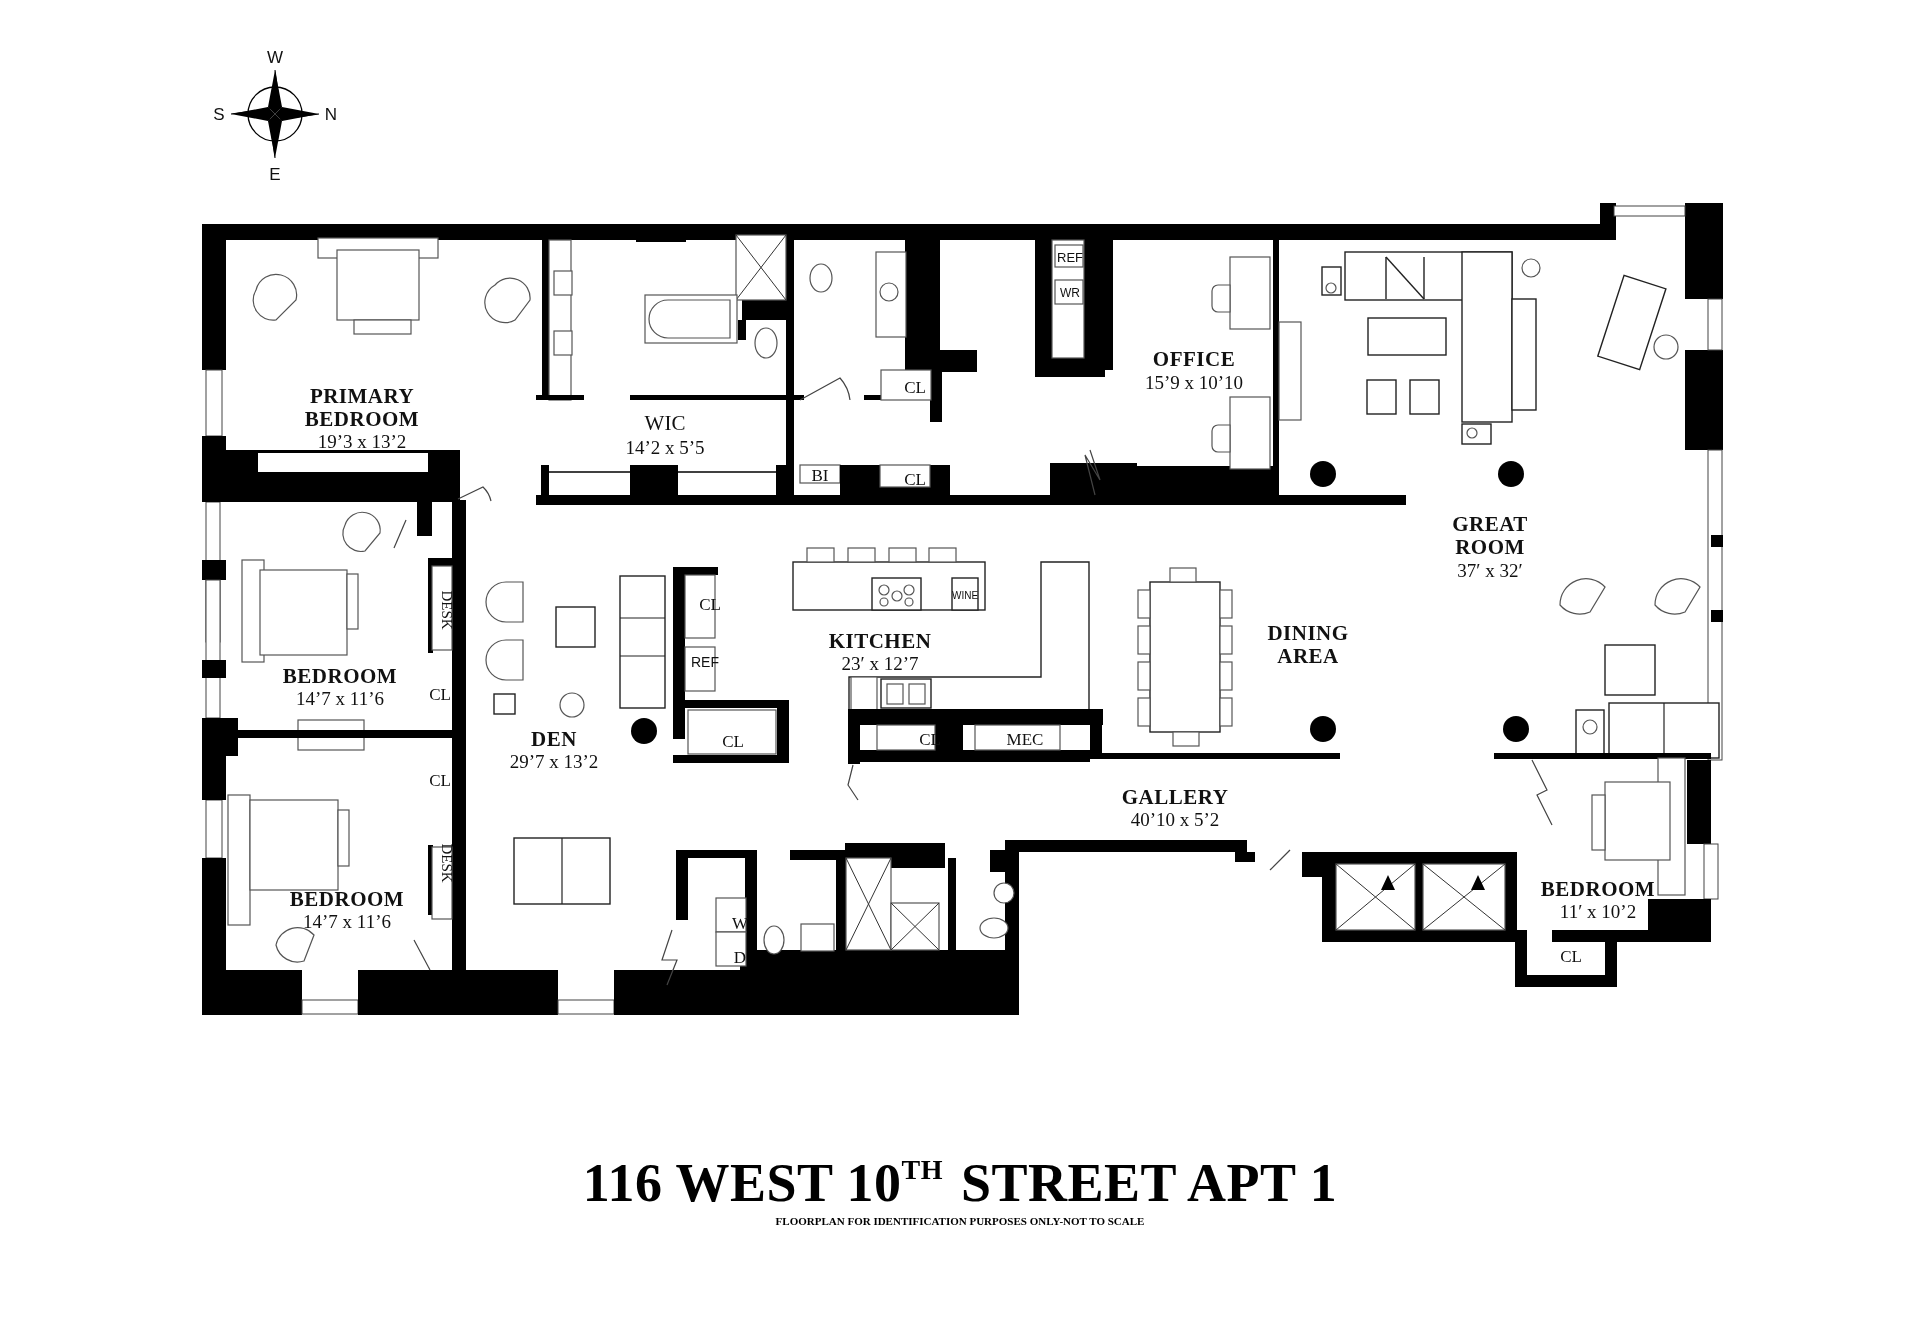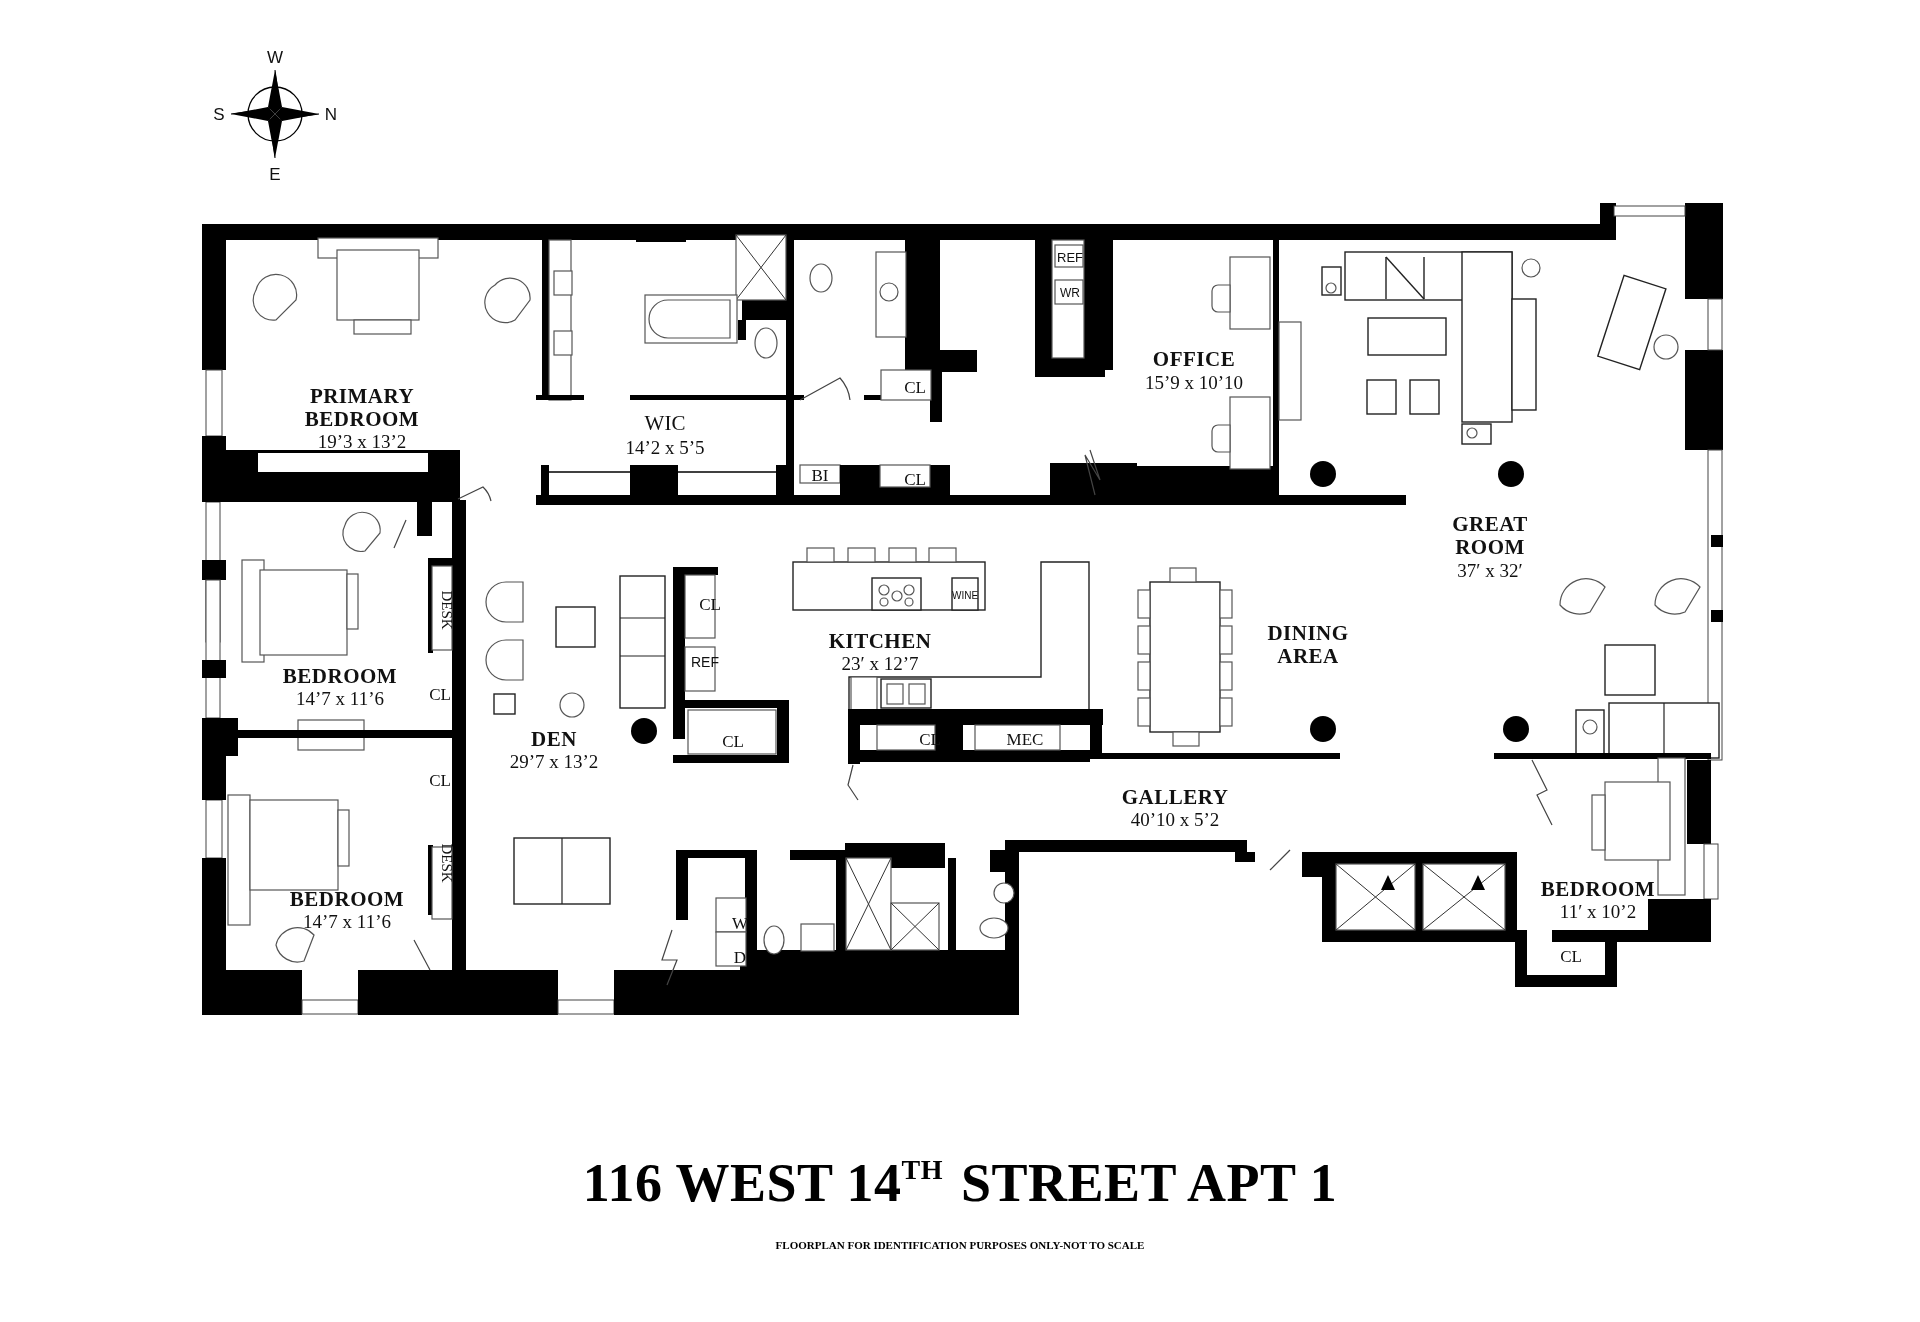--- a/index.html
+++ b/index.html
@@ -16,21 +16,21 @@
   .small-label { font-family: "Liberation Serif", serif; font-size: 17px; fill: #111; text-anchor: middle; }
   .tiny-label { font-family: "Liberation Sans", sans-serif; font-size: 11px; fill: #111; text-anchor: middle; }
   .compass-letter { font-family: "Liberation Sans", sans-serif; font-size: 17px; fill: #111; text-anchor: middle; }
   .title {
     position: absolute; left: 0; width: 1920px; top: 1152px; text-align: center;
     font-family: "Liberation Serif", serif; font-weight: bold; font-size: 54px; color: #000; letter-spacing: 0.5px;
   }
   .title sup { font-size: 28px; vertical-align: 22px; margin-right: 4px; text-align: right; }
   .subtitle {
     position: absolute; left: 0; width: 1920px; top: 1215px; text-align: center;
-    font-family: "Liberation Serif", serif; font-size: 11px; color: #000; font-weight: bold; margin-top: 24px;
+    font-family: "Liberation Serif", serif; font-size: 11px; color: #000; font-weight: bold;
   }
 </style>
 </head>
 <body>
 
 <svg width="1920" height="1322" viewBox="0 0 1920 1322" xmlns="http://www.w3.org/2000/svg">
 
   <g>
     <circle cx="275" cy="114" r="27" fill="none" stroke="#000" stroke-width="1.3"></circle>
     <polygon points="275,70 282,107 275,114 268,107" fill="#000"></polygon>
@@ -394,14 +394,14 @@
     <path d="M800,400 l40,-22 a40,40 0 0 1 10,22"></path>
     <path d="M1095,495 l-10,-40 l15,25 l-10,-30"></path>
     <path d="M414,940 l16,30"></path>
     <path d="M672,930 l-10,30 l15,0 l-10,25"></path>
     <path d="M853,765 l-5,20 l10,15"></path>
     <path d="M1270,870 l20,-20"></path>
     <path d="M1532,760 l15,30 l-10,5 l15,30"></path>
   </g>
 </svg>
 
-<div class="title"><span>116 WEST 14</span><sup>TH</sup> <span>STREET APT 1</span></div>
+<div class="title"><span>116 WEST 10</span><sup>TH</sup> <span>STREET APT 1</span></div>
 <div class="subtitle">FLOORPLAN FOR IDENTIFICATION PURPOSES ONLY-NOT TO SCALE</div>
 
 </body></html>

